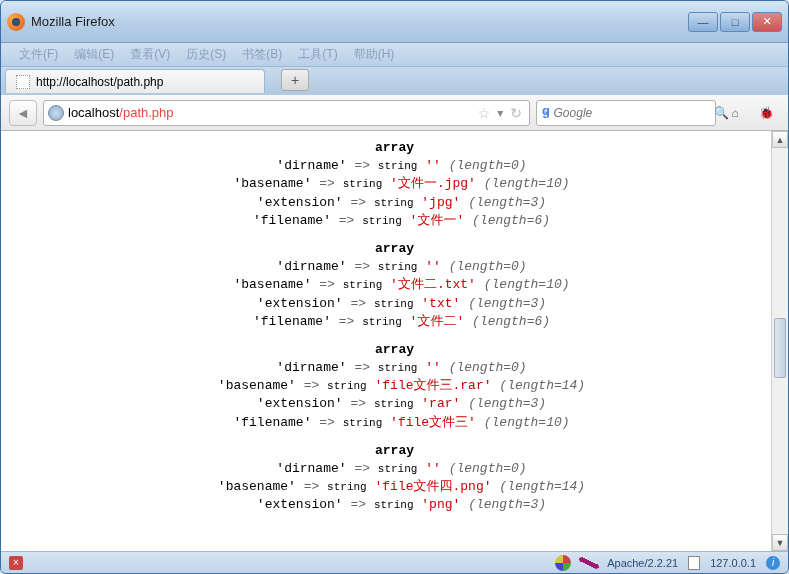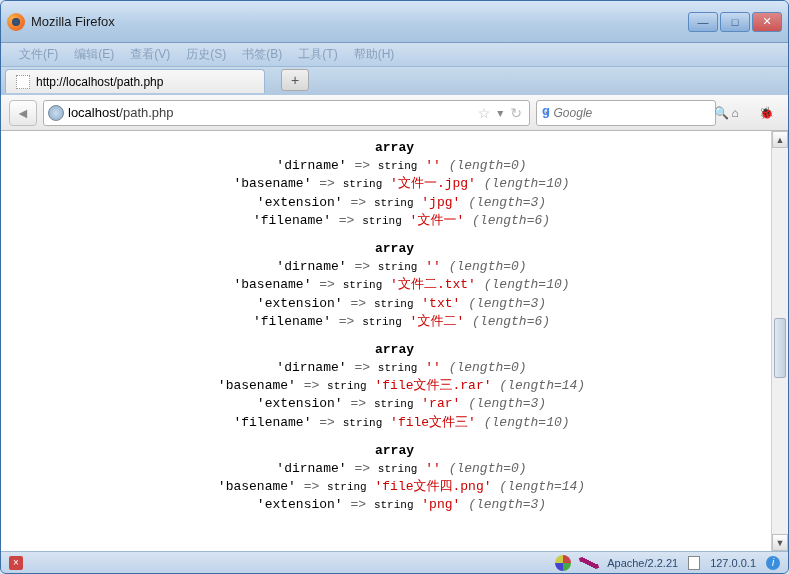--- a/index.html
+++ b/index.html
@@ -144,21 +144,21 @@
   width: 16px; height: 16px;
   border-radius: 50%;
   background: radial-gradient(circle, #cde, #8ac);
   border: 1px solid #789;
 }
 .urltext {
   flex: 1;
   font-size: 13px;
   color: #000;
 }
-.urltext .path { color: #404040; }
+.urltext .path { color: #ef4444; }
 .star, .reload {
   color: #bbb;
   font-size: 14px;
   cursor: pointer;
   padding: 0 3px;
 }
 .searchbar {
   width: 180px;
   height: 26px;
   border: 1px solid #b0b0b0;

